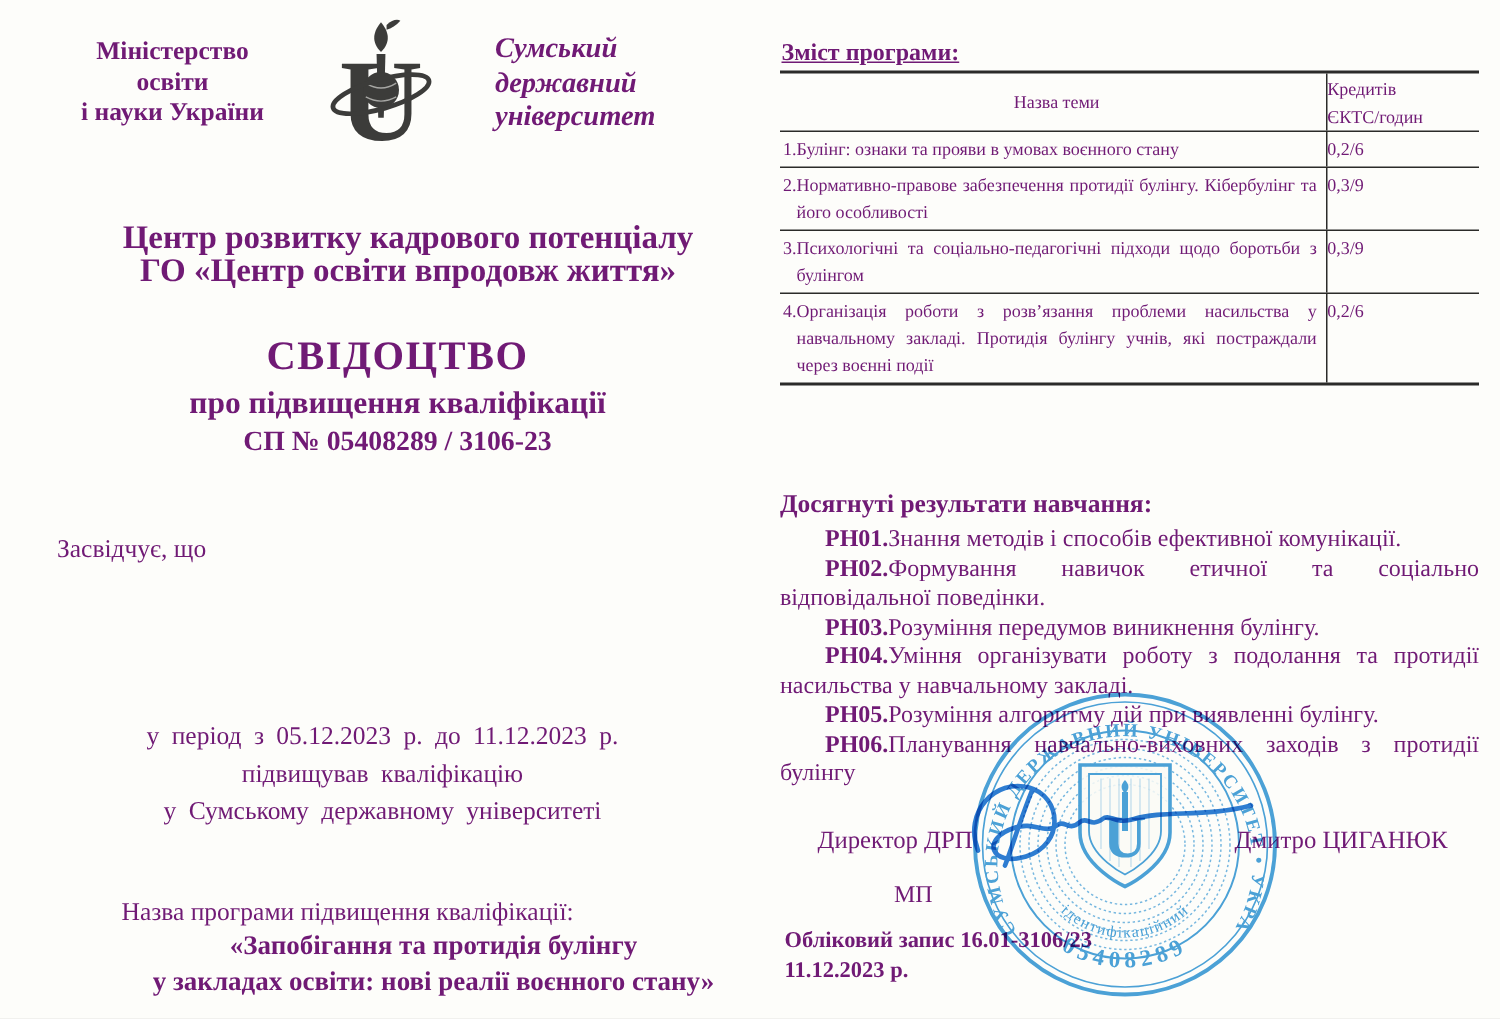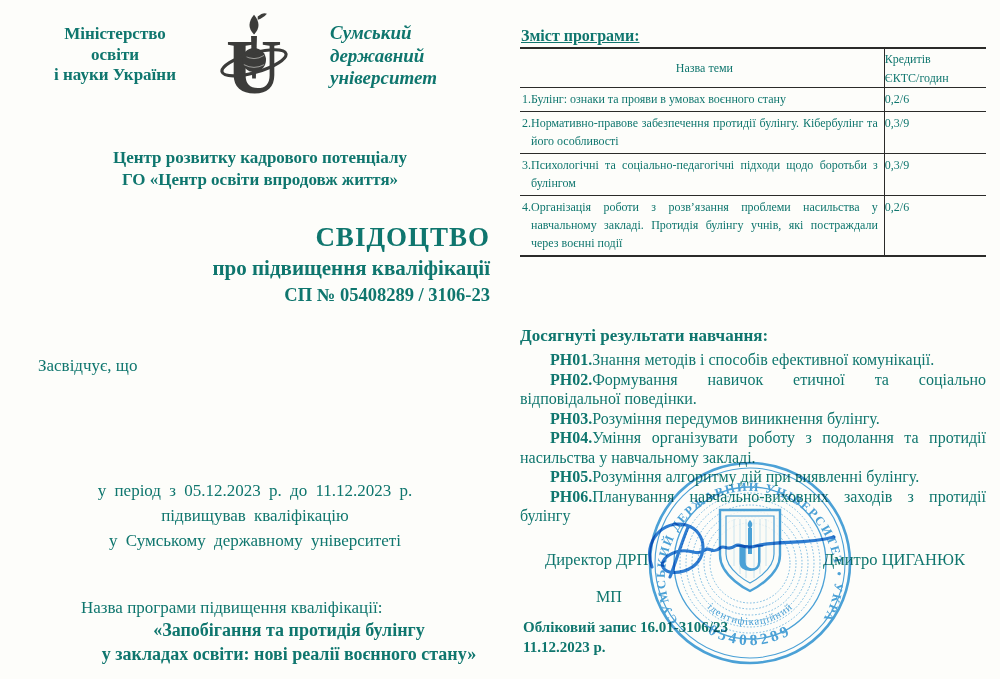--- a/index.html
+++ b/index.html
@@ -1,28 +1,28 @@
 <!DOCTYPE html>
 <html lang="uk"><head>
 <meta charset="utf-8">
 <style>
   html,body{margin:0;padding:0;background:#e8e8e4;}
   .cert{
     position:relative;width:1000px;height:679px;margin:0 auto;
-    background:#fdfdfa;color:#0f766e;overflow:hidden;
+    background:#fdfdfa;color:#701a75;overflow:hidden;
     font-family:"Liberation Serif", serif;
   }
   .abs{position:absolute;}
   .b{font-weight:bold;}
   
   .ministry{left:38px;top:24px;width:154px;text-align:center;font-weight:bold;font-size:17px;line-height:20.5px;}
   .logo{left:207px;top:12px;width:94px;height:96px;}
   .university{left:330px;top:22px;width:160px;font-weight:bold;font-size:19px;line-height:22.5px;font-style:italic;}
-  .org{left:40px;top:147px;width:440px;text-align:center;font-weight:bold;font-size:17px;line-height:21.5px;}
-  .title{left:40px;top:221px;width:450px;text-align:right;}
+  .org{left:52px;top:147px;width:440px;text-align:center;font-weight:bold;font-size:22px;line-height:21.5px;}
+  .title{left:40px;top:221px;width:450px;text-align:center;}
   .title .t1{font-size:27px;font-weight:bold;letter-spacing:1px;line-height:33px;}
   .title .t2{font-size:21px;font-weight:bold;line-height:28px;}
   .title .t3{font-size:18.5px;font-weight:bold;line-height:26px;}
   .attest-label{left:38px;top:356px;font-size:17px;}
   .holder{left:160px;top:349px;font-size:20px;font-weight:bold;line-height:30px;}
   .period{left:35px;top:478px;width:440px;text-align:center;font-size:17px;line-height:25px;word-spacing:4px;}
   .program{left:30px;top:597px;width:432px;font-size:17px;margin-left:43px;}
   .program .plabel{padding-left:8px;line-height:22px;}
   .program .pname{font-weight:bold;text-align:center;font-size:18px;line-height:23.5px;}
   

